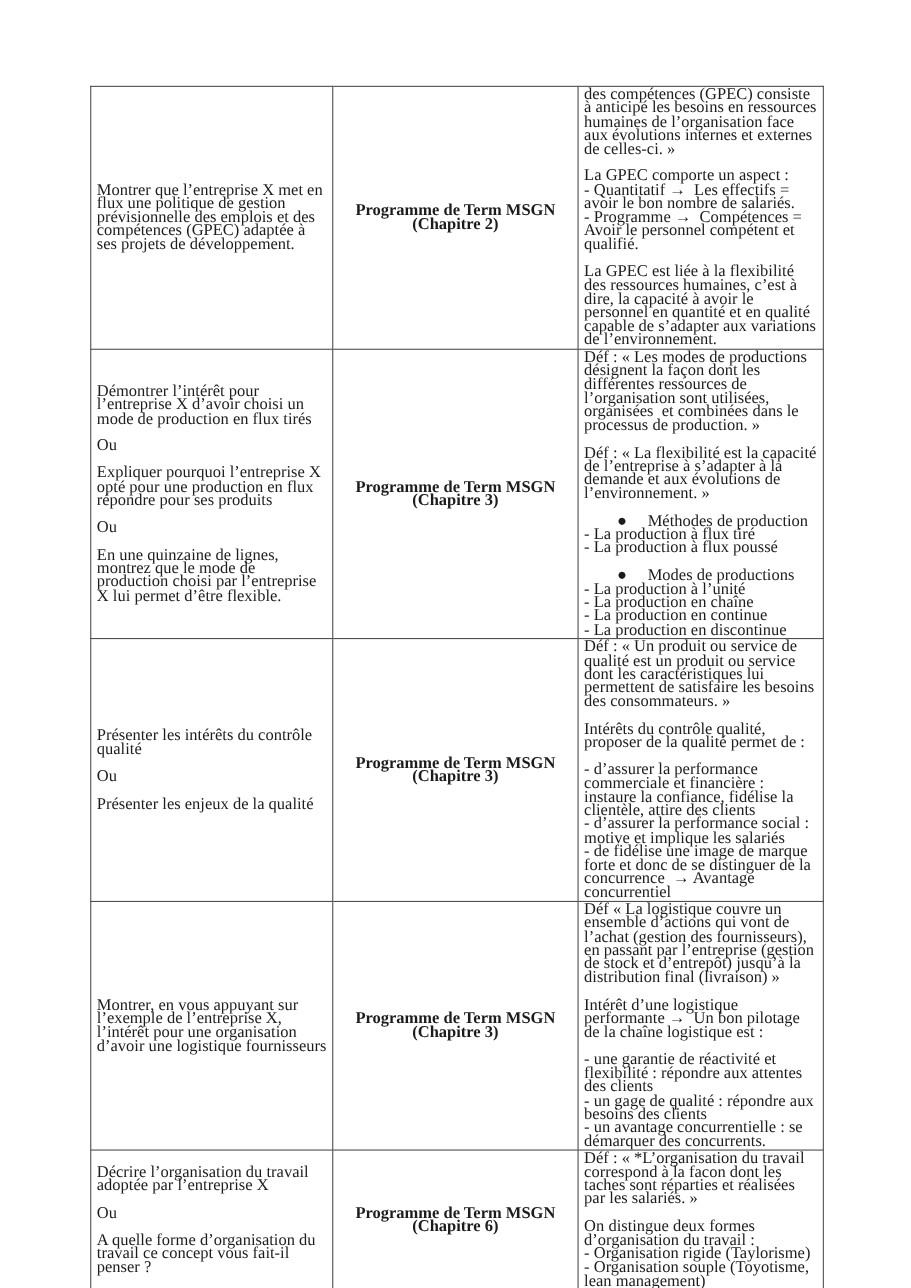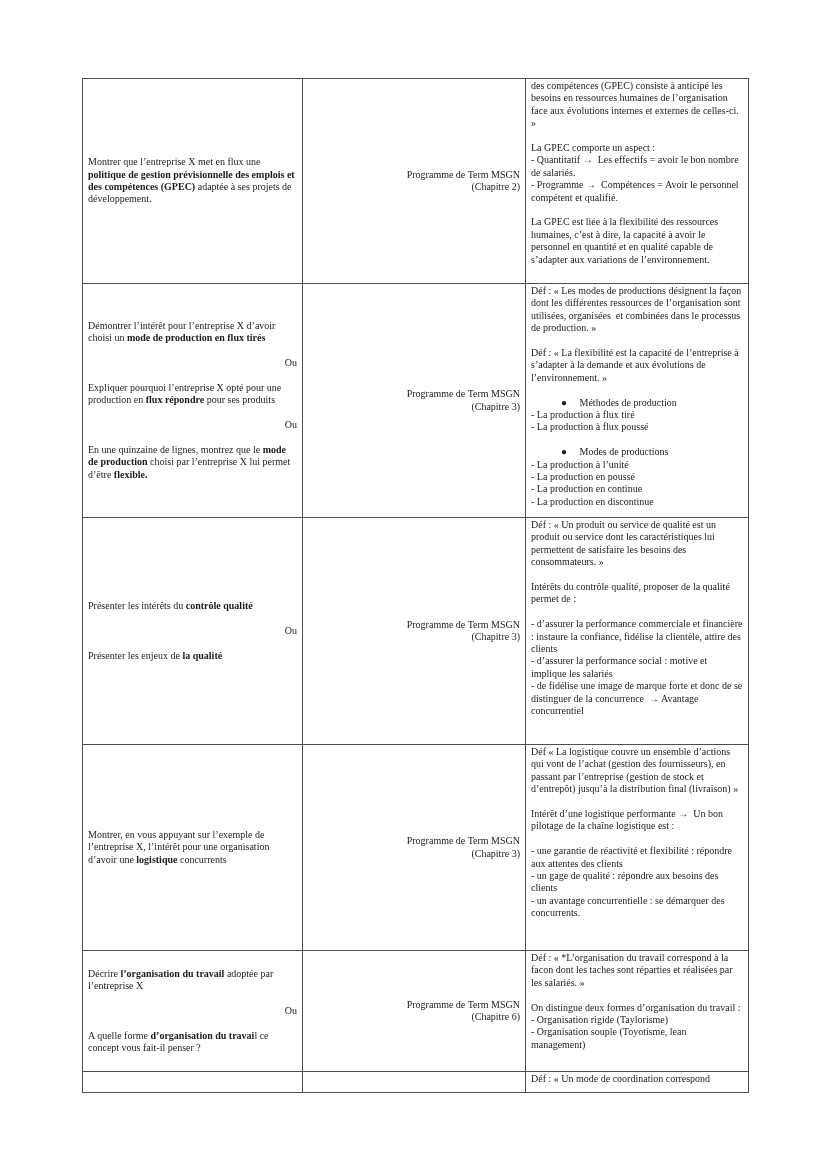--- a/index.html
+++ b/index.html
@@ -17,38 +17,38 @@
     width: 666px;
     border-collapse: collapse;
     table-layout: fixed;
   }
   col.c0 { width: 220px; }
   col.c1 { width: 223px; }
   col.c2 { width: 223px; }
   td {
     border: 1px solid #4f4f4f;
     padding: 1px 5px;
-    font-size: 10px;
+    font-size: 15px;
     line-height: 12.4px;
     vertical-align: middle;
     overflow: hidden;
   }
   td.q { text-align: left; }
-  td.p { text-align: right; }
+  td.p { text-align: center; font-weight: bold; }
   td.a { vertical-align: top; text-align: left; }
   tr.r0 { height: 205px; }
   tr.r1 { height: 234px; }
   tr.r2 { height: 227px; }
   tr.r3 { height: 206px; }
   tr.r4 { height: 121px; }
   tr.r5 { height: 21px; }
   .para { white-space: pre-wrap; min-height: 12.4px; }
-  .para.center { text-align: right; }
+  .para.center { text-align: left; }
   .para.indent { padding-left: 30px; }
-  .b { font-weight: bold; }
+  .b { font-weight: normal; }
 </style>
 </head>
 <body>
 
 <div class="page">
   <table class="grid">
     <colgroup>
       <col class="c0">
       <col class="c1">
       <col class="c2">
@@ -92,21 +92,21 @@
             <div class="para"><span>Déf : « Les modes de productions désignent la façon dont les différentes ressources de l’organisation sont utilisées, organisées  et combinées dans le processus de production. »</span></div>
             <div class="para"></div>
             <div class="para"><span>Déf : « La flexibilité est la capacité de l’entreprise à s’adapter à la demande et aux évolutions de l’environnement. »</span></div>
             <div class="para"></div>
             <div class="para indent"><span>●     Méthodes de production</span></div>
             <div class="para"><span>- La production à flux tiré</span></div>
             <div class="para"><span>- La production à flux poussé</span></div>
             <div class="para"></div>
             <div class="para indent"><span>●     Modes de productions</span></div>
             <div class="para"><span>- La production à l’unité</span></div>
-            <div class="para"><span>- La production en poussé</span></div>
+            <div class="para"><span>- La production en chaîne</span></div>
             <div class="para"><span>- La production en continue</span></div>
             <div class="para"><span>- La production en discontinue</span></div>
           </td>
       </tr>
       <tr class="r2">
         <td class="q">
             <div class="para"><span>Présenter les intérêts du </span><span class="b">contrôle qualité</span></div>
             <div class="para"></div>
             <div class="para center"><span>Ou</span></div>
             <div class="para"></div>
@@ -121,21 +121,21 @@
             <div class="para"></div>
             <div class="para"><span>Intérêts du contrôle qualité, proposer de la qualité permet de :</span></div>
             <div class="para"></div>
             <div class="para"><span>- d’assurer la performance commerciale et financière : instaure la confiance, fidélise la clientèle, attire des clients</span></div>
             <div class="para"><span>- d’assurer la performance social : motive et implique les salariés</span></div>
             <div class="para"><span>- de fidélise une image de marque forte et donc de se distinguer de la concurrence  → Avantage concurrentiel</span></div>
           </td>
       </tr>
       <tr class="r3">
         <td class="q">
-            <div class="para"><span>Montrer, en vous appuyant sur l’exemple de l’entreprise X, l’intérêt pour une organisation d’avoir une </span><span class="b">logistique</span><span> concurrents</span></div>
+            <div class="para"><span>Montrer, en vous appuyant sur l’exemple de l’entreprise X, l’intérêt pour une organisation d’avoir une </span><span class="b">logistique</span><span> fournisseurs</span></div>
           </td>
         <td class="p">
             <div class="para"><span>Programme de Term MSGN</span></div>
             <div class="para"><span>(Chapitre 3)</span></div>
           </td>
         <td class="a">
             <div class="para"><span>Déf « La logistique couvre un ensemble d’actions qui vont de l’achat (gestion des fournisseurs), en passant par l’entreprise (gestion de stock et d’entrepôt) jusqu’à la distribution final (livraison) »</span></div>
             <div class="para"></div>
             <div class="para"><span>Intérêt d’une logistique performante →  Un bon pilotage de la chaîne logistique est :</span></div>
             <div class="para"></div>

